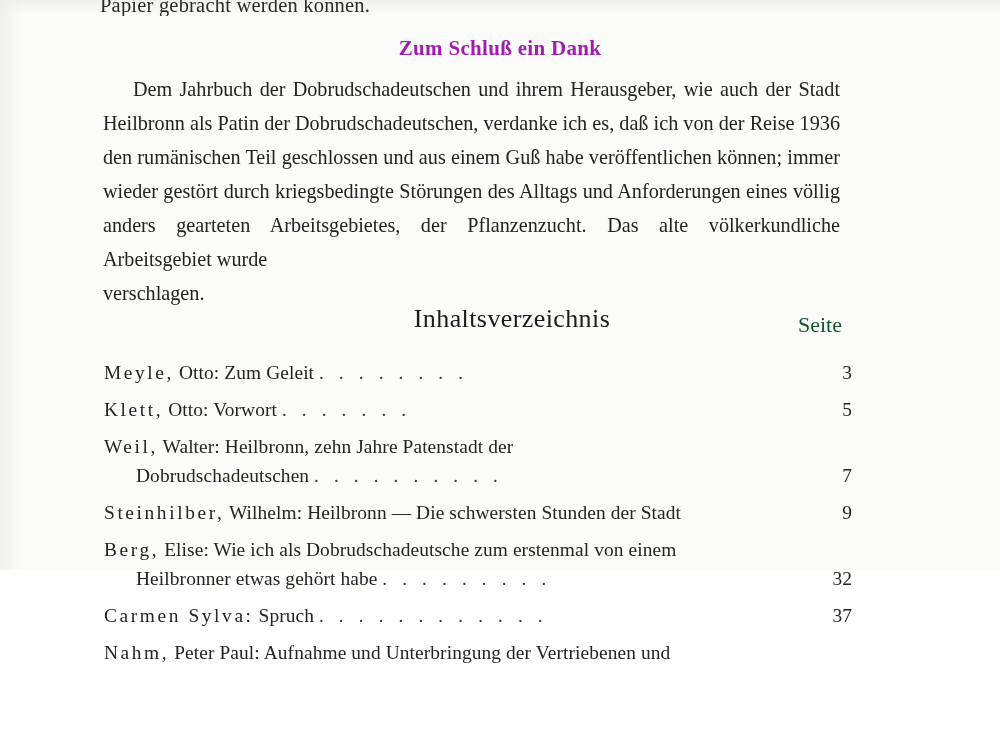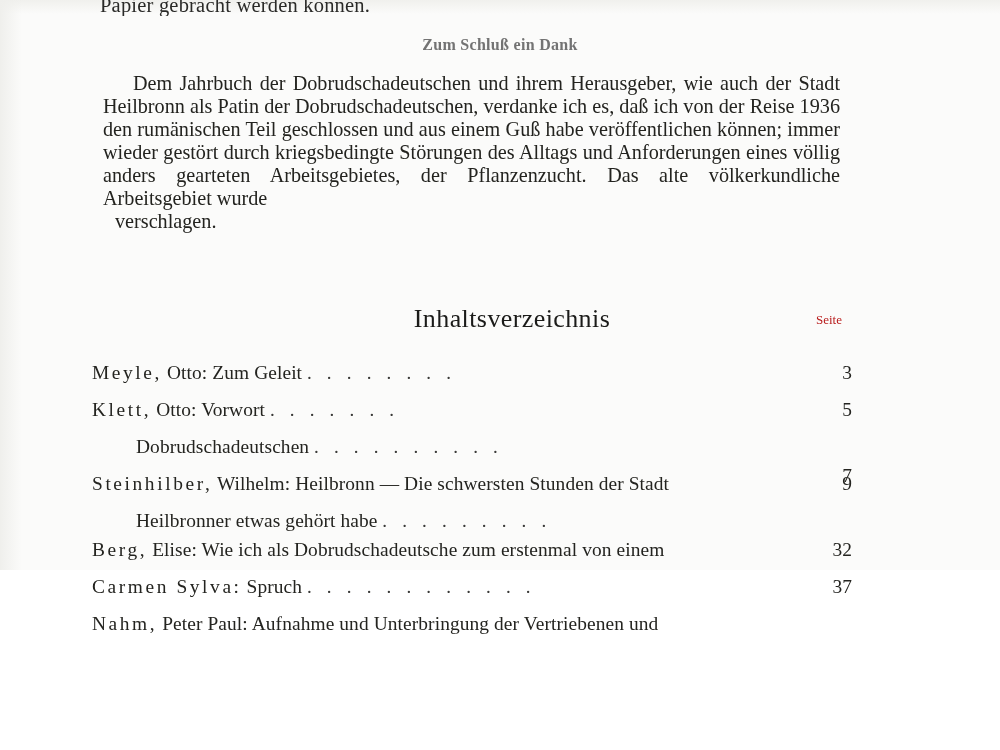--- a/index.html
+++ b/index.html
@@ -36,59 +36,59 @@
     height: 22px;
   }
 
   
   .section-heading {
     position: absolute;
     left: 0;
     top: 36px;
     width: 1000px;
     text-align: center;
-    font-size: 16px;
+    font-size: 21px;
     font-weight: bold;
     letter-spacing: 0.3px;
-    color: #737373;
+    color: #a21caf;
   }
 
   
   .para {
     position: absolute;
     left: 103px;
     top: 72px;
     width: 737px;
     font-size: 20.2px;
-    line-height: 23px;
+    line-height: 34px;
     color: #23231f;
     text-align: justify;
     text-align-last: left;
   }
   .para .indent { display: inline-block; width: 30px; }
-  .para .lastline { display: block; margin-left: 12px; }
+  .para .lastline { display: block; }
 
   
   .toc-title {
     position: absolute;
     left: 0;
     top: 304px;
     width: 1000px;
     text-align: center;
     font-size: 26px;
     letter-spacing: 0.4px;
     color: #1b1b19;
     margin-left: 12px;
   }
   .toc-seite {
     position: absolute;
     right: 158px;
     top: 312px;
-    font-size: 13px;
-    color: #b91c1c;
+    font-size: 22px;
+    color: #14532d;
   }
 
   
   .toc {
     position: absolute;
     left: 92px;
     top: 358px;
     width: 760px;
   }
   .entry {
@@ -99,20 +99,21 @@
     position: relative;
     display: block;
     white-space: nowrap;
     font-size: 19.4px;
     line-height: 29px;
     color: #242420;
   }
   .line.second { padding-left: 44px; }
   .author {
     letter-spacing: 2.6px;
+    margin-left: 12px;
   }
   .rest { letter-spacing: 0.1px; }
   .leader {
     display: inline-block;
     letter-spacing: 5.2px;
     color: #3a3a38;
     font-size: 19px;
     vertical-align: baseline;
   }
   .pageno {
@@ -168,32 +169,33 @@
       <span class="pageno">3</span>
     </div>
 
 
     <div class="entry">
       <span class="line"><span class="author">Klett,</span><span class="rest"> Otto: Vorwort</span> <span class="leader">. . . . . . .</span></span>
       <span class="pageno">5</span>
     </div>
 
     <div class="entry">
+      <span class="line"><span class="author">Weil,</span><span class="rest"> Walter: Heilbronn, zehn Jahre Patenstadt der</span></span>
       <span class="line second"><span class="rest">Dobrudschadeutschen</span> <span class="leader">. . . . . . . . . .</span></span>
       <span class="pageno on-second">7</span>
     </div>
 
     <div class="entry">
       <span class="line"><span class="author">Steinhilber,</span><span class="rest"> Wilhelm: Heilbronn — Die schwersten Stunden der Stadt</span></span>
       <span class="pageno">9</span>
     </div>
 
     <div class="entry">
+      <span class="line"><span class="author">Berg,</span><span class="rest"> Elise: Wie ich als Dobrudschadeutsche zum erstenmal von einem</span></span>
       <span class="line second"><span class="rest">Heilbronner etwas gehört habe</span> <span class="leader">. . . . . . . . .</span></span>
-      <span class="line"><span class="author">Berg,</span><span class="rest"> Elise: Wie ich als Dobrudschadeutsche zum erstenmal von einem</span></span>
       <span class="pageno on-second">32</span>
     </div>
 
 
     <div class="entry">
       <span class="line"><span class="author">Carmen Sylva:</span><span class="rest"> Spruch</span> <span class="leader">. . . . . . . . . . . .</span></span>
       <span class="pageno">37</span>
     </div>
 
     <div class="entry">

